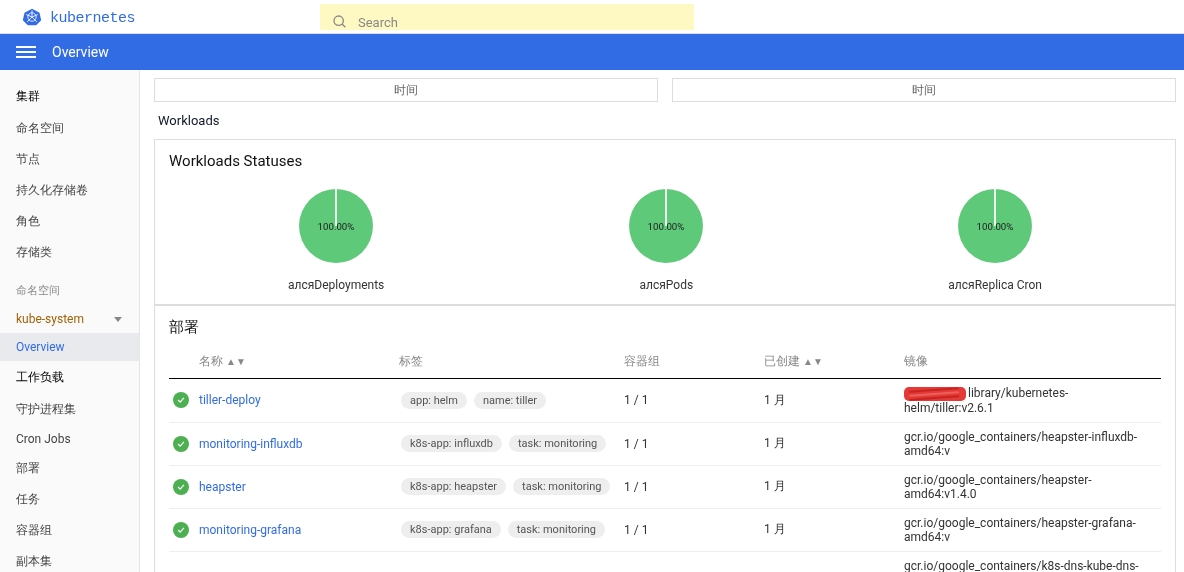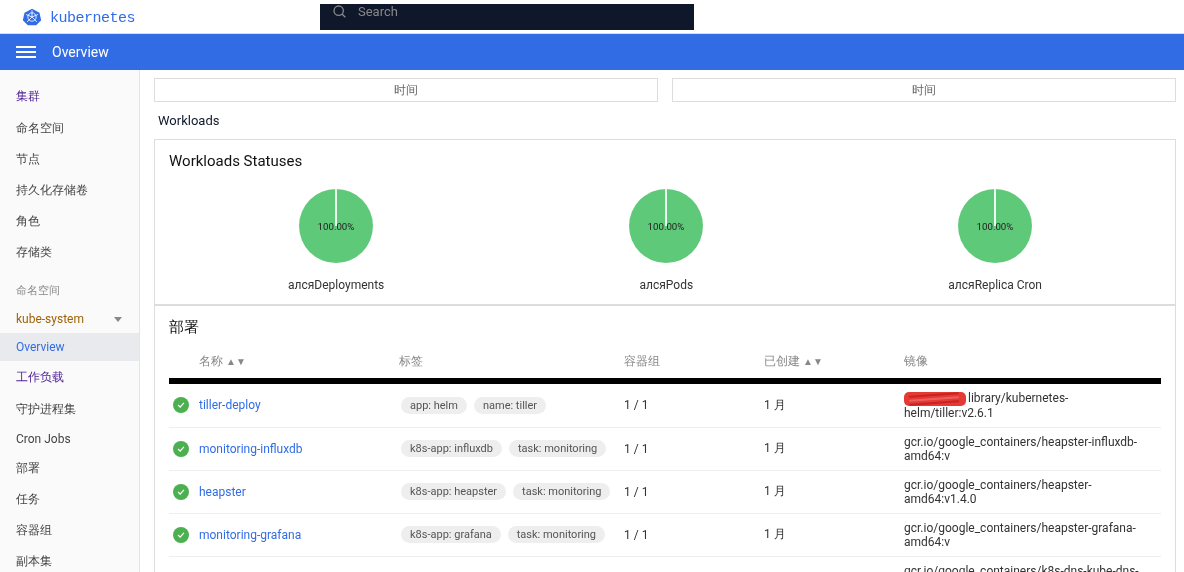--- a/index.html
+++ b/index.html
@@ -1,43 +1,43 @@
 <!DOCTYPE html>
 <html><head>
 <meta charset="utf-8">
 <style>
 *{margin:0;padding:0;box-sizing:border-box;font-family:Roboto,"Helvetica Neue",Arial,sans-serif}
 body{width:1184px;height:572px;overflow:hidden;background:#fff;font-size:13px;color:#333}
 .top{height:34px;display:flex;align-items:center;border-bottom:1px solid #ddd}
 .logo{display:flex;align-items:flex-end;gap:8px;padding-left:22px;width:320px}
 .logo svg{width:20px;height:20px}
 .logo-txt{color:#326ce5;font-weight:500;font-size:15px;font-family:"Courier New",monospace;letter-spacing:-0.5px}
-.search{flex:1;height:26px;background:#0f172a;display:flex;align-items:flex-start;gap:10px;padding:0 12px;margin-right:490px;color:#888}
+.search{flex:1;height:26px;background:#fef9c3;display:flex;align-items:flex-end;gap:10px;padding:0 12px;margin-right:490px;color:#888}
 .bluebar{height:36px;background:#326ce5;display:flex;align-items:center;padding:0 16px;color:#fff;gap:16px}
 .ham{width:20px;height:20px;display:flex;flex-direction:column;justify-content:center;gap:3px}
 .ham span{height:2px;background:#fff}
 .content{display:flex;height:calc(572px - 70px)}
 .side{width:140px;background:#fafafa;border-right:1px solid #e5e5e5;padding-top:10px;overflow:hidden;font-size:12px}
-.side-h{font-size:12px;color:#4c1d95;padding:8px 16px}
+.side-h{font-size:12px;color:#000000;padding:8px 16px}
 .side-i{padding:7px 16px;color:#444;cursor:pointer}
 .side-i.small{color:#888;font-size:11px}
 .ns-sel{padding:7px 16px;display:flex;align-items:center;justify-content:space-between;color:#a16207}
 .side-i.sel{background:#e8eaed;color:#326ce5}
 .main{flex:1;padding:8px 8px 0 14px;overflow-y:scroll;background:#fff}
 .twobox{display:flex;gap:14px;}
 .panel{flex:1;border:1px solid #ddd;height:24px;display:flex;align-items:center;justify-content:center;font-size:12px;color:#666}
 .sect{color:#0f172a;font-size:13px;padding:11px 4px}
 .card{border:1px solid #ddd;padding:12px 14px;margin-bottom:0}
 .card-t{font-size:15px;color:#111;margin-bottom:8px}
 .donuts{display:flex;justify-content:space-around;padding-top:4px}
 .donut{display:flex;flex-direction:column;align-items:center;gap:8px}
 .donut svg{width:88px;height:88px}
 .donut-lbl{font-size:12px;color:#333}
 .tbl{width:100%;border-collapse:collapse}
-.tbl th{text-align:left;font-weight:400;color:#888;font-size:12px;padding:8px 4px;border-bottom:6px solid #000000}
+.tbl th{text-align:left;font-weight:400;color:#888;font-size:12px;padding:8px 4px;border-bottom:1px solid #000000}
 .tbl td{padding:7px 4px;border-bottom:1px solid #eee;font-size:12px;vertical-align:middle;color:#333}
 .ok{width:16px;height:16px;border-radius:50%;background:#4caf50;display:inline-flex;align-items:center;justify-content:center;color:#fff}
 .ok svg{width:10px;height:10px}
 .lnk{color:#326ce5;text-decoration:none}
 .tag{display:inline-block;background:#eee;border-radius:10px;padding:2px 9px;font-size:11px;color:#555;margin:1px 2px}
 .sort{font-size:10px;color:#888;display:inline-block;vertical-align:middle}
 .img-cell{font-size:11px;color:#333}
 .red-mark{display:inline-block;width:62px;height:14px;background:#e53935;border-radius:5px;margin-right:2px;vertical-align:middle;position:relative}
 .red-mark::before{content:"";position:absolute;left:5px;top:6px;width:50px;height:2px;background:rgba(255,255,255,0.2);border-radius:4px;transform:rotate(-4deg);box-shadow:0 -4px 0 rgba(180,20,20,0.6),0 4px 0 rgba(180,20,20,0.6)}
 ::-webkit-scrollbar{width:6px}

